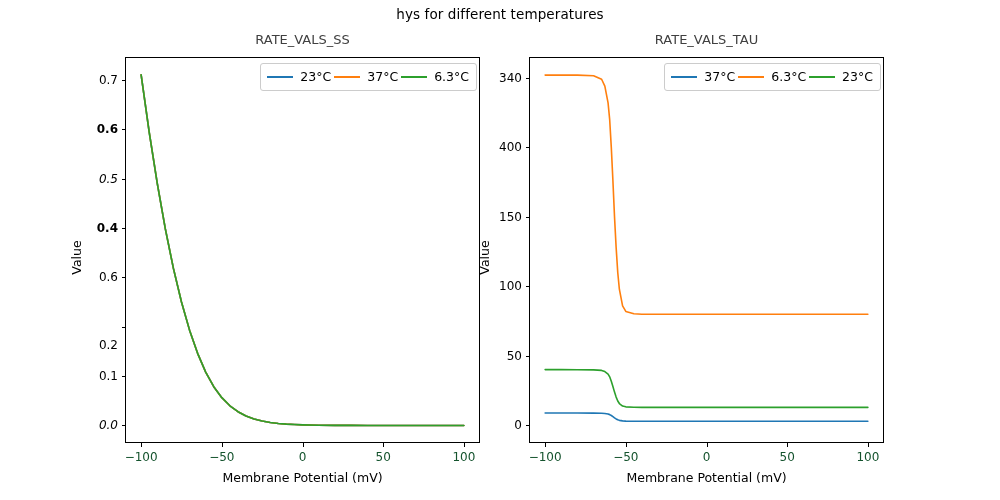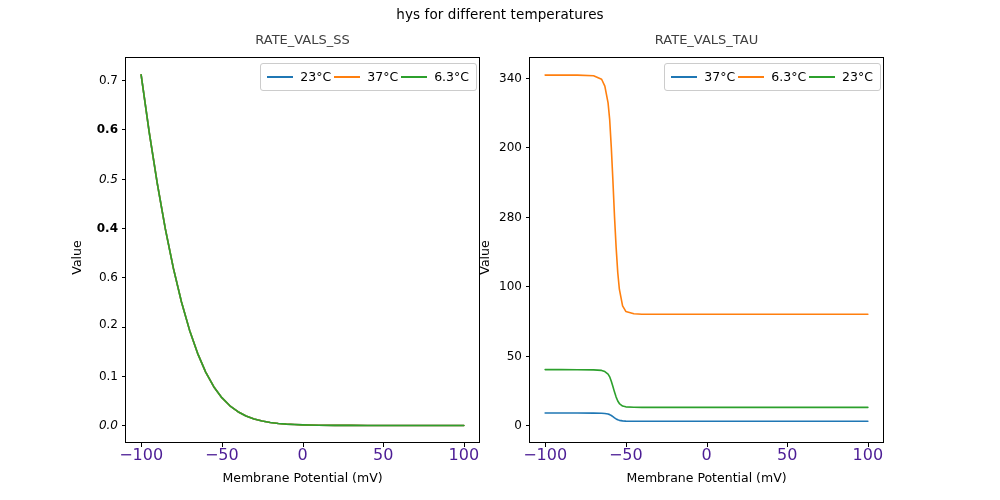--- a/index.html
+++ b/index.html
@@ -20,21 +20,21 @@
   }
   .frame{
     position:absolute;inset:0;border:1.0px solid #000;box-sizing:border-box;
     background:#ffffff;
   }
   .plotsvg{position:absolute;inset:0;width:100%;height:100%;}
   
   .tick-x{position:absolute;width:1px;height:3.5px;background:#000;bottom:-3.5px;}
   .tick-y{position:absolute;height:1px;width:3.5px;background:#000;left:-3.5px;}
   .ticklabel-x{
-    position:absolute;font-size:16px;color:#4c1d95;white-space:nowrap;
+    position:absolute;font-size:12px;color:#14532d;white-space:nowrap;
     transform:translateX(-50%);bottom:-21px;text-align:center;
   }
   .ticklabel-y{
     position:absolute;font-size:12px;color:#000;white-space:nowrap;
     transform:translateY(-50%);right:calc(100% + 7px);text-align:right;
   }
   .xlabel{
     position:absolute;left:0;width:100%;text-align:center;bottom:-42px;
     font-size:12.5px;color:#000;
   }
@@ -77,21 +77,21 @@
         <div class="ticklabel-x" style="left: 177.5px;">0</div>
         <div class="tick-x" style="left: 258.182px;"></div>
         <div class="ticklabel-x" style="left: 258.182px;">50</div>
         <div class="tick-x" style="left: 338.864px;"></div>
         <div class="ticklabel-x" style="left: 338.864px;">100</div>
         <div class="tick-y" style="top: 368.466px;"></div>
         <div class="ticklabel-y" style="top: 368.466px; font-style: italic;">0.0</div>
         <div class="tick-y" style="top: 319.074px;"></div>
         <div class="ticklabel-y" style="top: 319.074px;">0.1</div>
         <div class="tick-y" style="top: 269.681px;"></div>
-        <div class="ticklabel-y" style="top: 267px; text-align: right;">0.2</div>
+        <div class="ticklabel-y" style="top: 288px; text-align: right;">0.2</div>
         <div class="tick-y" style="top: 220.289px;"></div>
         <div class="ticklabel-y" style="top: 220.289px;">0.6</div>
         <div class="tick-y" style="top: 170.897px;"></div>
         <div class="ticklabel-y" style="top: 170.897px; font-weight: bold;">0.4</div>
         <div class="tick-y" style="top: 121.505px;"></div>
         <div class="ticklabel-y" style="top: 121.505px; font-style: italic;">0.5</div>
         <div class="tick-y" style="top: 72.1126px;"></div>
         <div class="ticklabel-y" style="top: 72.1126px; font-weight: bold;">0.6</div>
         <div class="tick-y" style="top: 22.7204px;"></div>
         <div class="ticklabel-y" style="top: 22.7204px;">0.7</div>
@@ -133,23 +133,23 @@
         <div class="ticklabel-x" style="left: 258.182px;">50</div>
         <div class="tick-x" style="left: 338.864px;"></div>
         <div class="ticklabel-x" style="left: 338.864px;">100</div>
         <div class="tick-y" style="top: 368.48px;"></div>
         <div class="ticklabel-y" style="top: 368.48px;">0</div>
         <div class="tick-y" style="top: 298.955px;"></div>
         <div class="ticklabel-y" style="top: 298.955px;">50</div>
         <div class="tick-y" style="top: 229.431px;"></div>
         <div class="ticklabel-y" style="top: 229.431px;">100</div>
         <div class="tick-y" style="top: 159.906px;"></div>
-        <div class="ticklabel-y" style="top: 159.906px;">280</div>
+        <div class="ticklabel-y" style="top: 159.906px;">150</div>
         <div class="tick-y" style="top: 90.3818px;"></div>
-        <div class="ticklabel-y" style="top: 90.3818px;">200</div>
+        <div class="ticklabel-y" style="top: 90.3818px;">400</div>
         <div class="tick-y" style="top: 20.8573px;"></div>
         <div class="ticklabel-y" style="top: 20.8573px;">340</div>
       </div>
     <div class="xlabel">Membrane Potential (mV)</div>
     <div class="ylabel" id="ylabel-right" style="left:-62px;">Value</div>
     <div class="legend" id="legend-right" style="right:3px;top:6px;">
         <div class="legend-row">
           <span class="legend-swatch" style="background: rgb(31, 119, 180);"></span>
           <span class="legend-text">37°C</span>
         </div>

